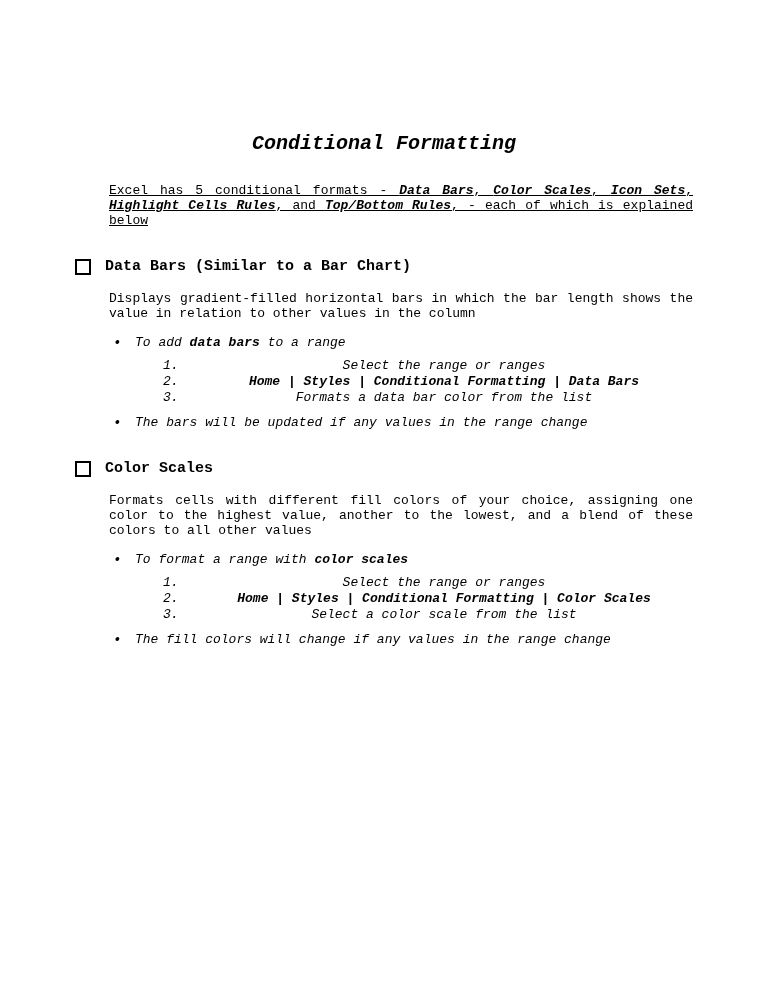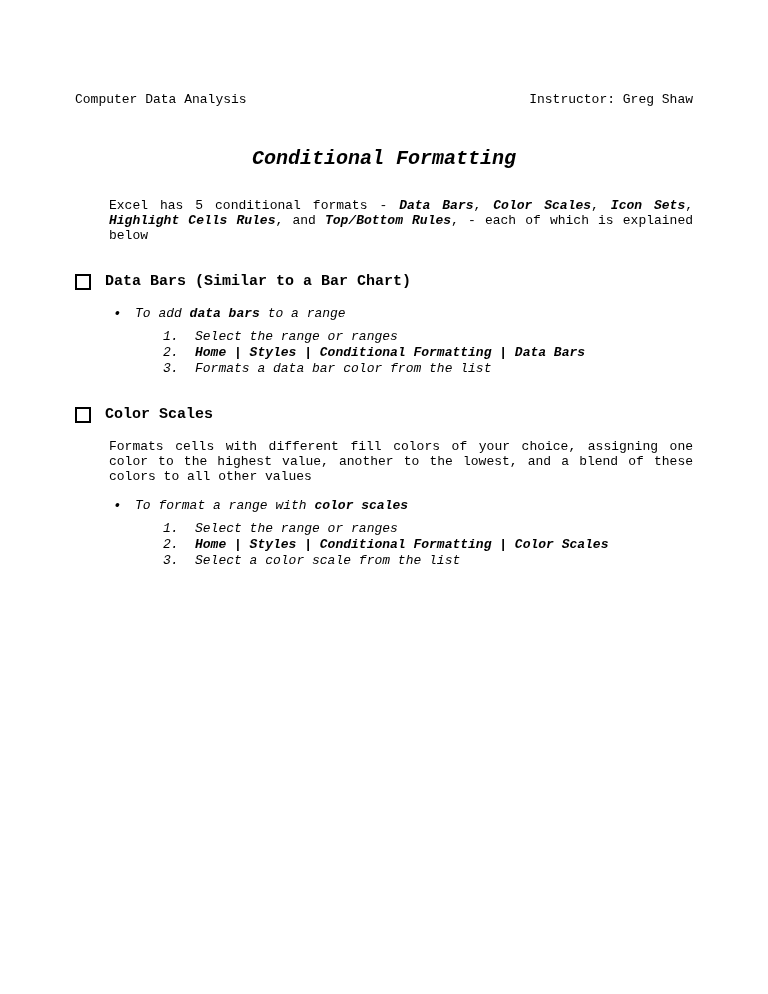--- a/index.html
+++ b/index.html
@@ -38,20 +38,21 @@
     text-align: center;
     margin: 40px 0 28px 0;
   }
   .intro {
     margin: 0 0 14px 34px;
     text-align: justify;
   }
   .para {
     margin: 10px 0 14px 34px;
     text-align: justify;
+    text-decoration: underline;
   }
   .italic { font-style: italic; }
   .bold { font-weight: bold; }
   .bolditalic { font-weight: bold; font-style: italic; }
   .section-row {
     display: flex;
     align-items: flex-start;
     margin-top: 30px;
     margin-bottom: 16px;
   }
@@ -89,75 +90,75 @@
     position: absolute;
     left: 4px;
     top: 0;
     font-size: 14px;
   }
   ol.steps {
     list-style: none;
     padding: 0;
     margin: 8px 0 10px 28px;
     counter-reset: step;
+    text-align: center;
   }
   ol.steps > li {
     counter-increment: step;
     position: relative;
     padding-left: 32px;
     margin-bottom: 1px;
   }
   ol.steps > li::before {
     content: counter(step) ".";
     position: absolute;
     left: 0;
     top: 0;
   }
 </style>
 </head>
 <body>
 
 <div class="page">
 
-  <div class="header-row">
-    <div class="header-left">Computer Data Analysis</div>
-    <div class="header-right">Instructor: Greg Shaw</div>
-  </div>
 
   <h1 class="title">Conditional Formatting</h1>
 
 
   <p class="para">
     <span>Excel has 5 conditional formats - </span><span class="bolditalic">Data Bars</span><span>, </span><span class="bolditalic">Color Scales</span><span>, </span><span class="bolditalic">Icon Sets</span><span>, </span><span class="bolditalic">Highlight Cells Rules</span><span>, and </span><span class="bolditalic">Top/Bottom Rules</span><span>, - each of which is explained below</span>
   </p>
 
   <div class="section-row">
     <span class="checkbox-icon"></span>
     <span class="section-heading">Data Bars (Similar to a Bar Chart)</span>
   </div>
+  <div class="section-body">Displays gradient-filled horizontal bars in which the bar length shows the value in relation to other values in the column</div>
   <ul class="bullets">
     <li>
       <span>To add </span><span class="bold">data bars</span><span> to a range</span>
       <ol class="steps">
         <li><span>Select the range or ranges</span></li>
         <li><span class="bold">Home | Styles | Conditional Formatting | Data Bars</span></li>
         <li><span>Formats a data bar color from the list</span></li>
       </ol>
     </li>
+    <li>The bars will be updated if any values in the range change</li>
   </ul>
 
   <div class="section-row">
     <span class="checkbox-icon"></span>
     <span class="section-heading">Color Scales</span>
   </div>
   <div class="section-body">Formats cells with different fill colors of your choice, assigning one color to the highest value, another to the lowest, and a blend of these colors to all other values</div>
   <ul class="bullets">
     <li>
       <span>To format a range with </span><span class="bold">color scales</span><span></span>
       <ol class="steps">
         <li><span>Select the range or ranges</span></li>
         <li><span class="bold">Home | Styles | Conditional Formatting | Color Scales</span></li>
         <li><span>Select a color scale from the list</span></li>
       </ol>
     </li>
+    <li>The fill colors will change if any values in the range change</li>
   </ul>
 
 </div>
 
 </body></html>

